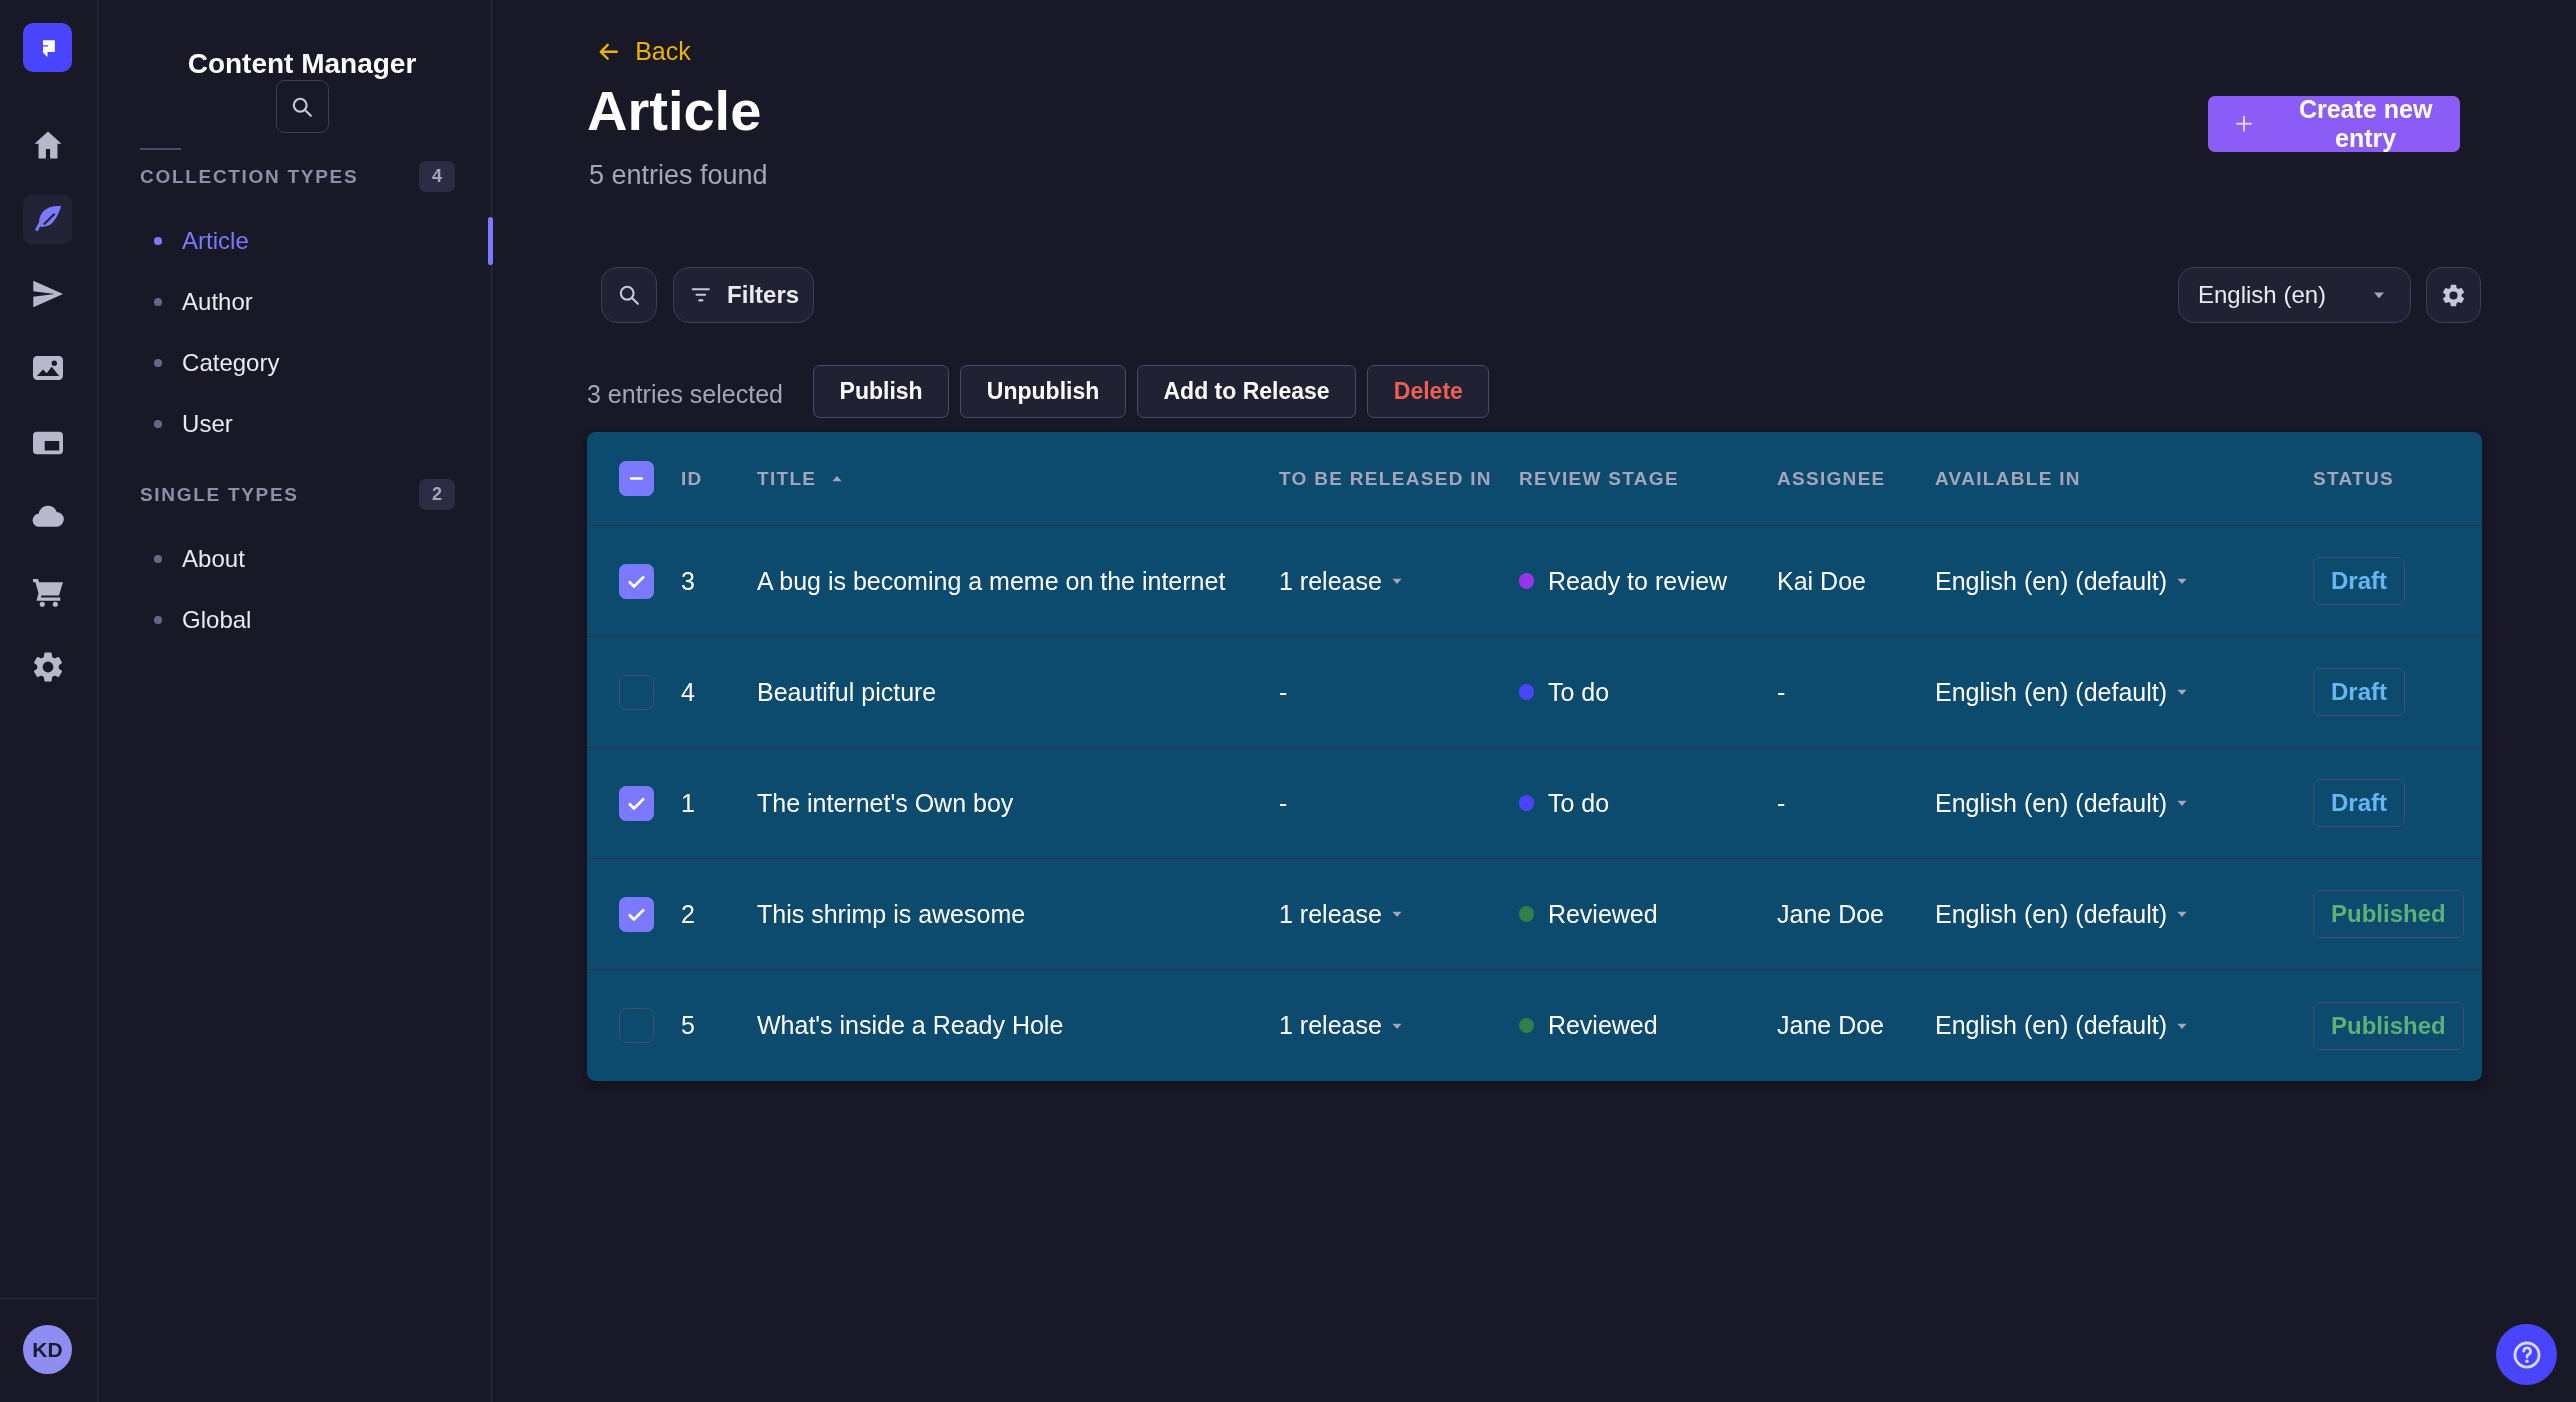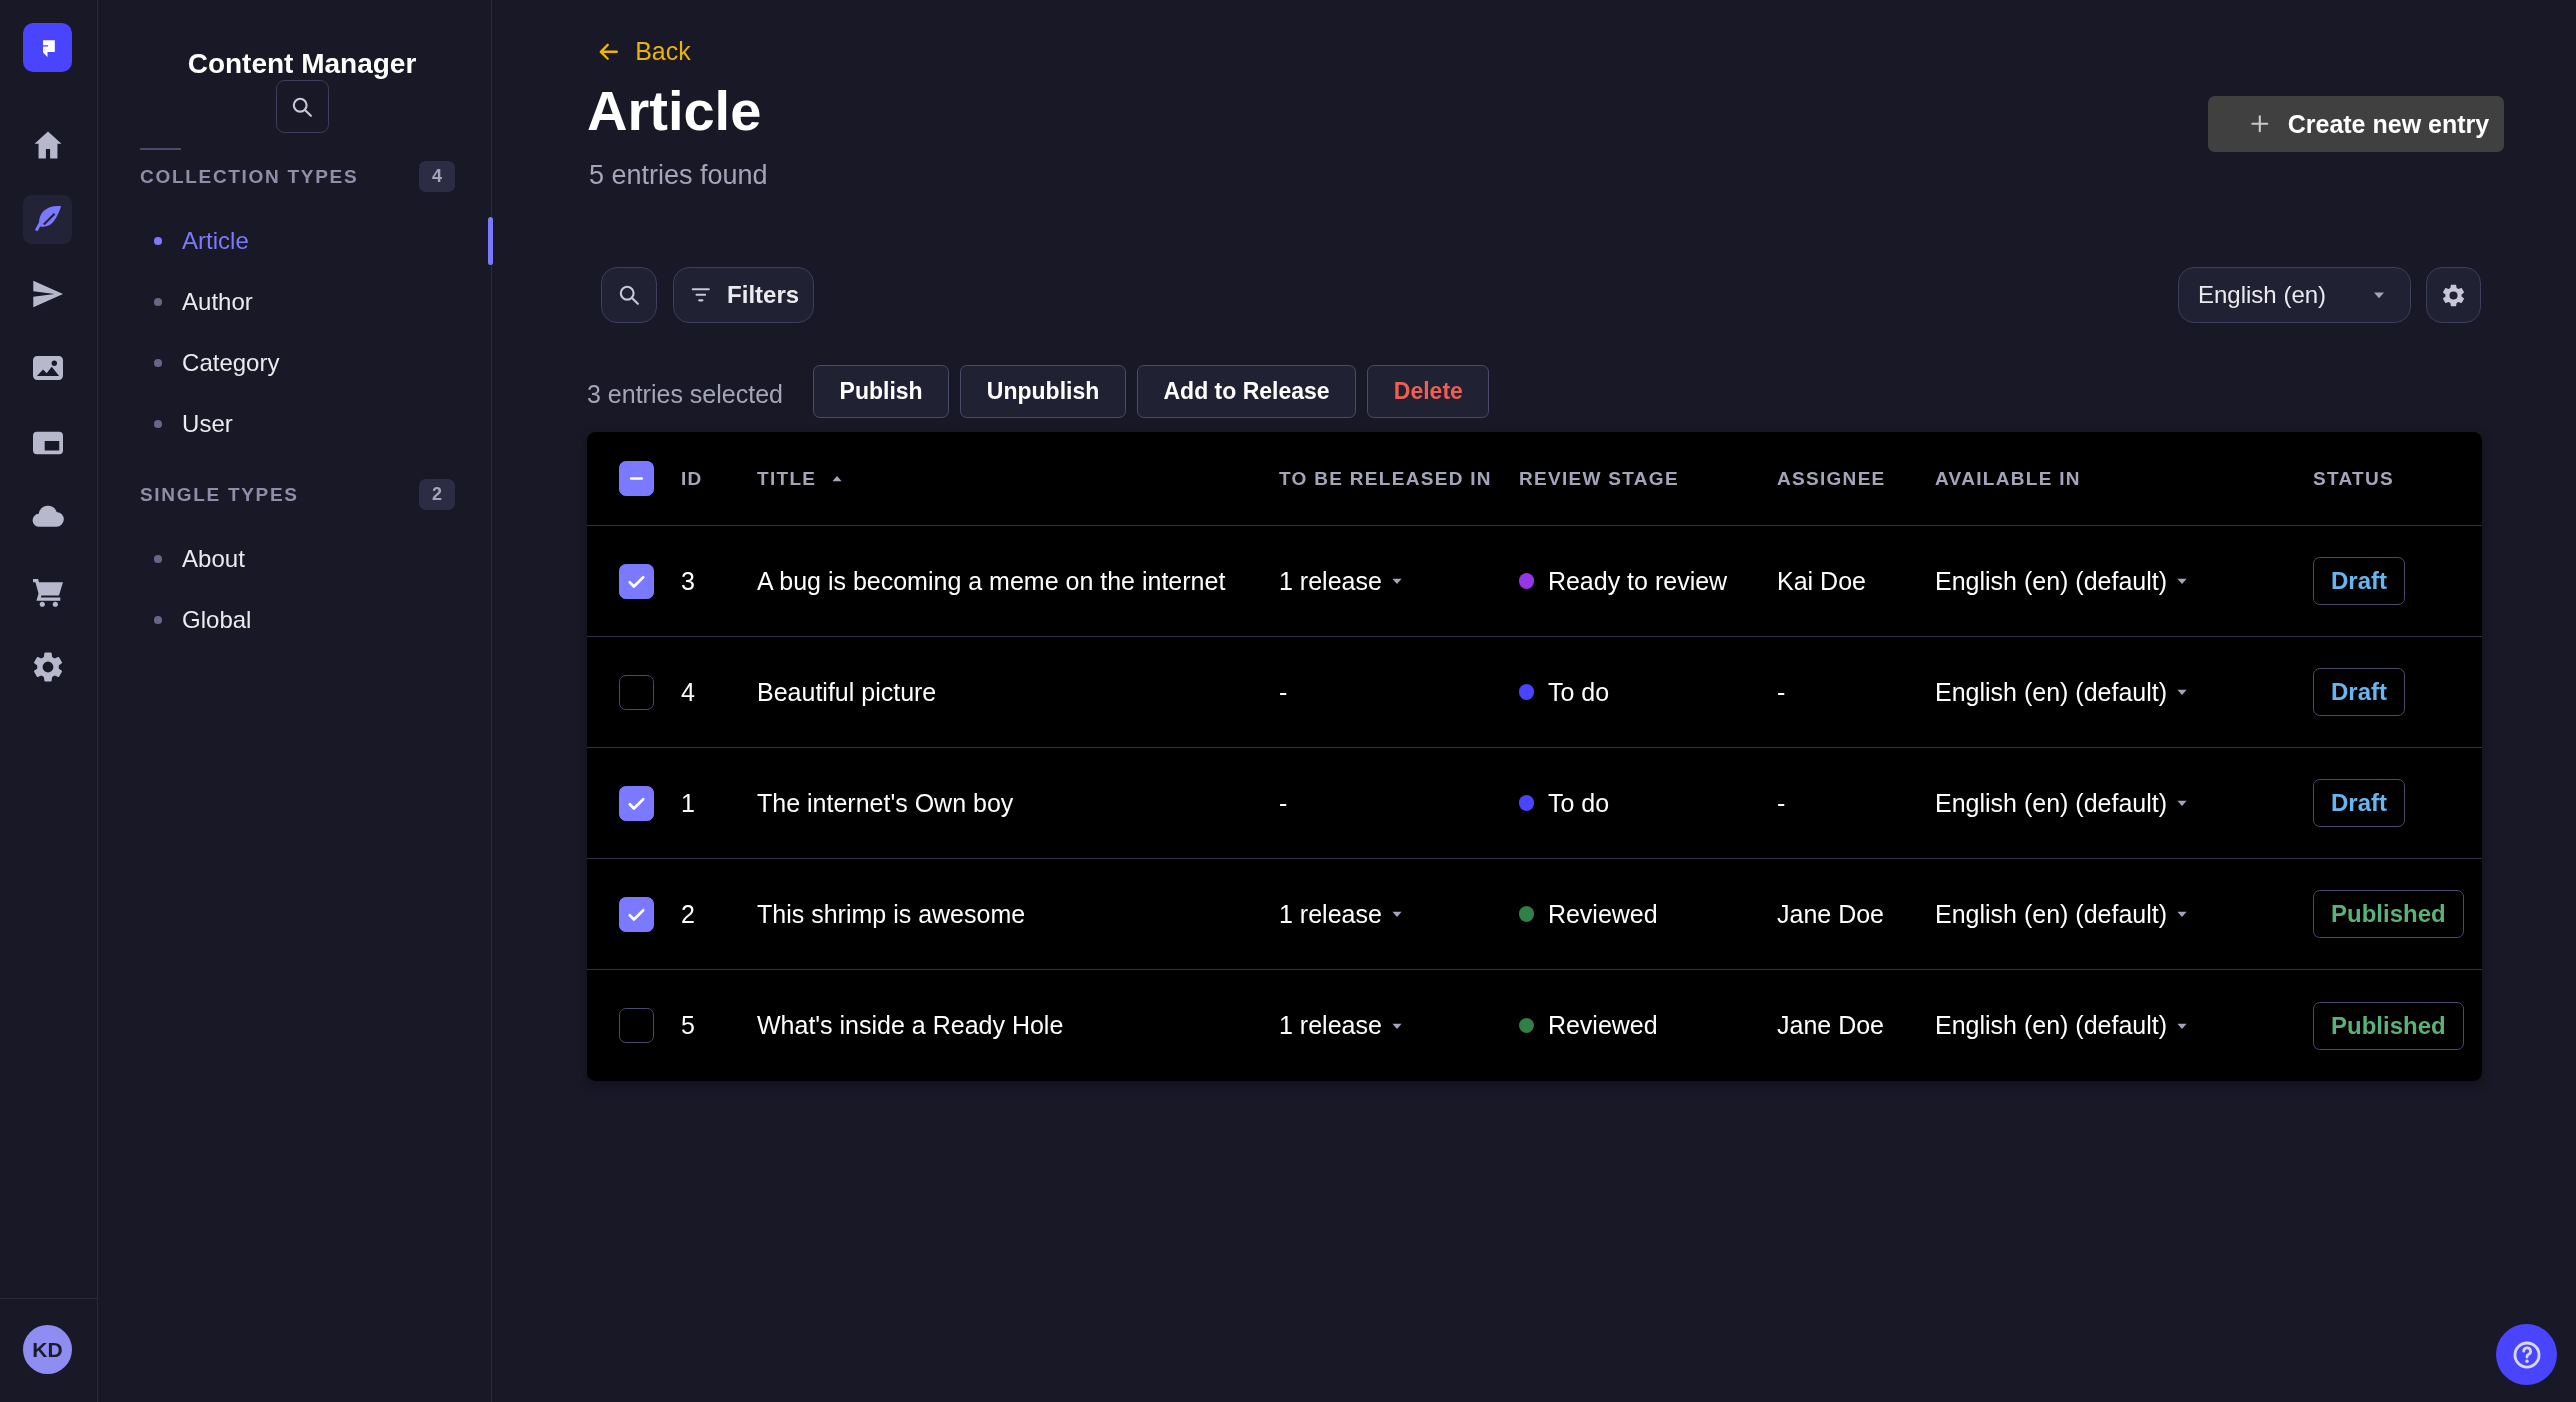--- a/index.html
+++ b/index.html
@@ -58,22 +58,22 @@
 
   
   .main { position:absolute; left:492px; top:0; right:0; bottom:0; }
   .back { position:absolute; left:104px; top:37px; display:flex; align-items:center;
     gap:13.6px; color:#eab308; font-size:25px; cursor:pointer; background:none; border:none;
     font-family:inherit; }
   .back svg { width:25.6px; height:25.6px; }
   .page-title { position:absolute; left:95px; top:78px; font-size:56px;
     font-weight:700; color:#ffffff; }
   .subtitle { position:absolute; left:97px; top:160px; font-size:27px; color:#a5a5ba; }
-  .create-btn { position:absolute; left:1716px; top:96px; width:296px; height:56px;
-    border-radius:6.8px; background:#404040; border:none; color:#fff; display:flex;
+  .create-btn { position:absolute; left:1716px; top:96px; width:252px; height:56px;
+    border-radius:6.8px; background:#8b5cf6; border:none; color:#fff; display:flex;
     align-items:center; justify-content:center; gap:15.3px; font-size:25px;
     font-weight:600; font-family:inherit; cursor:pointer;padding-left:24px; }
   .create-btn svg { width:25.6px; height:25.6px; color:rgba(255,255,255,.72); }
 
   .btn-like { background:#212134; border:1.7px solid #3d3d5c; border-radius:16px;
     display:flex; align-items:center; justify-content:center; color:#fff;
     font-family:inherit; cursor:pointer; }
   .tb-search { position:absolute; left:109px; top:267px; width:56px; height:56px; color:#c7c7d8; }
   .tb-search svg { width:25.6px; height:25.6px; }
   .tb-filters { position:absolute; left:181px; top:267px; width:141px; height:56px;
@@ -87,21 +87,21 @@
 
   .sel-text { position:absolute; left:95px; top:380px; font-size:25px; color:#a5a5ba; }
   .sel-actions { position:absolute; left:305px; top:365px; display:flex; gap:11px;margin-left:16px; }
   .action-btn { height:53px; padding:0 25.6px; border-radius:6.8px; background:#212134;
     border:1.7px solid #4a4a6a; font-size:23px; font-weight:600; color:#fff;
     font-family:inherit; cursor:pointer; }
   .action-btn.danger { color:#ee5e52; }
 
   
   .table { position:absolute; left:95px; top:432px; width:1895px; height:649px;
-    background:#000000; border-radius:8.5px; box-shadow:0 3.4px 10.2px rgba(0,0,0,.25); }
+    background:#0c4a6e; border-radius:8.5px; box-shadow:0 3.4px 10.2px rgba(0,0,0,.25); }
   .grid-row { display:grid;
     grid-template-columns:62px 76px 522px 240px 258px 158px 378px 1fr;
     align-items:center; padding-left:32px; }
   .thead { height:94px; border-bottom:1.7px solid #2f2f48; }
   .th { font-size:19px; font-weight:700; letter-spacing:1.3px; color:#a5a5ba; }
   .th-sort { display:flex; align-items:center; gap:10.2px; cursor:pointer; }
   .th-sort svg { width:22px; height:22px; color:#a5a5ba; }
   .trow { height:111px; border-bottom:1.7px solid #2f2f48; }
   .trow:last-child { border-bottom:none; }
   .cell { font-size:25px; color:#ffffff; }

